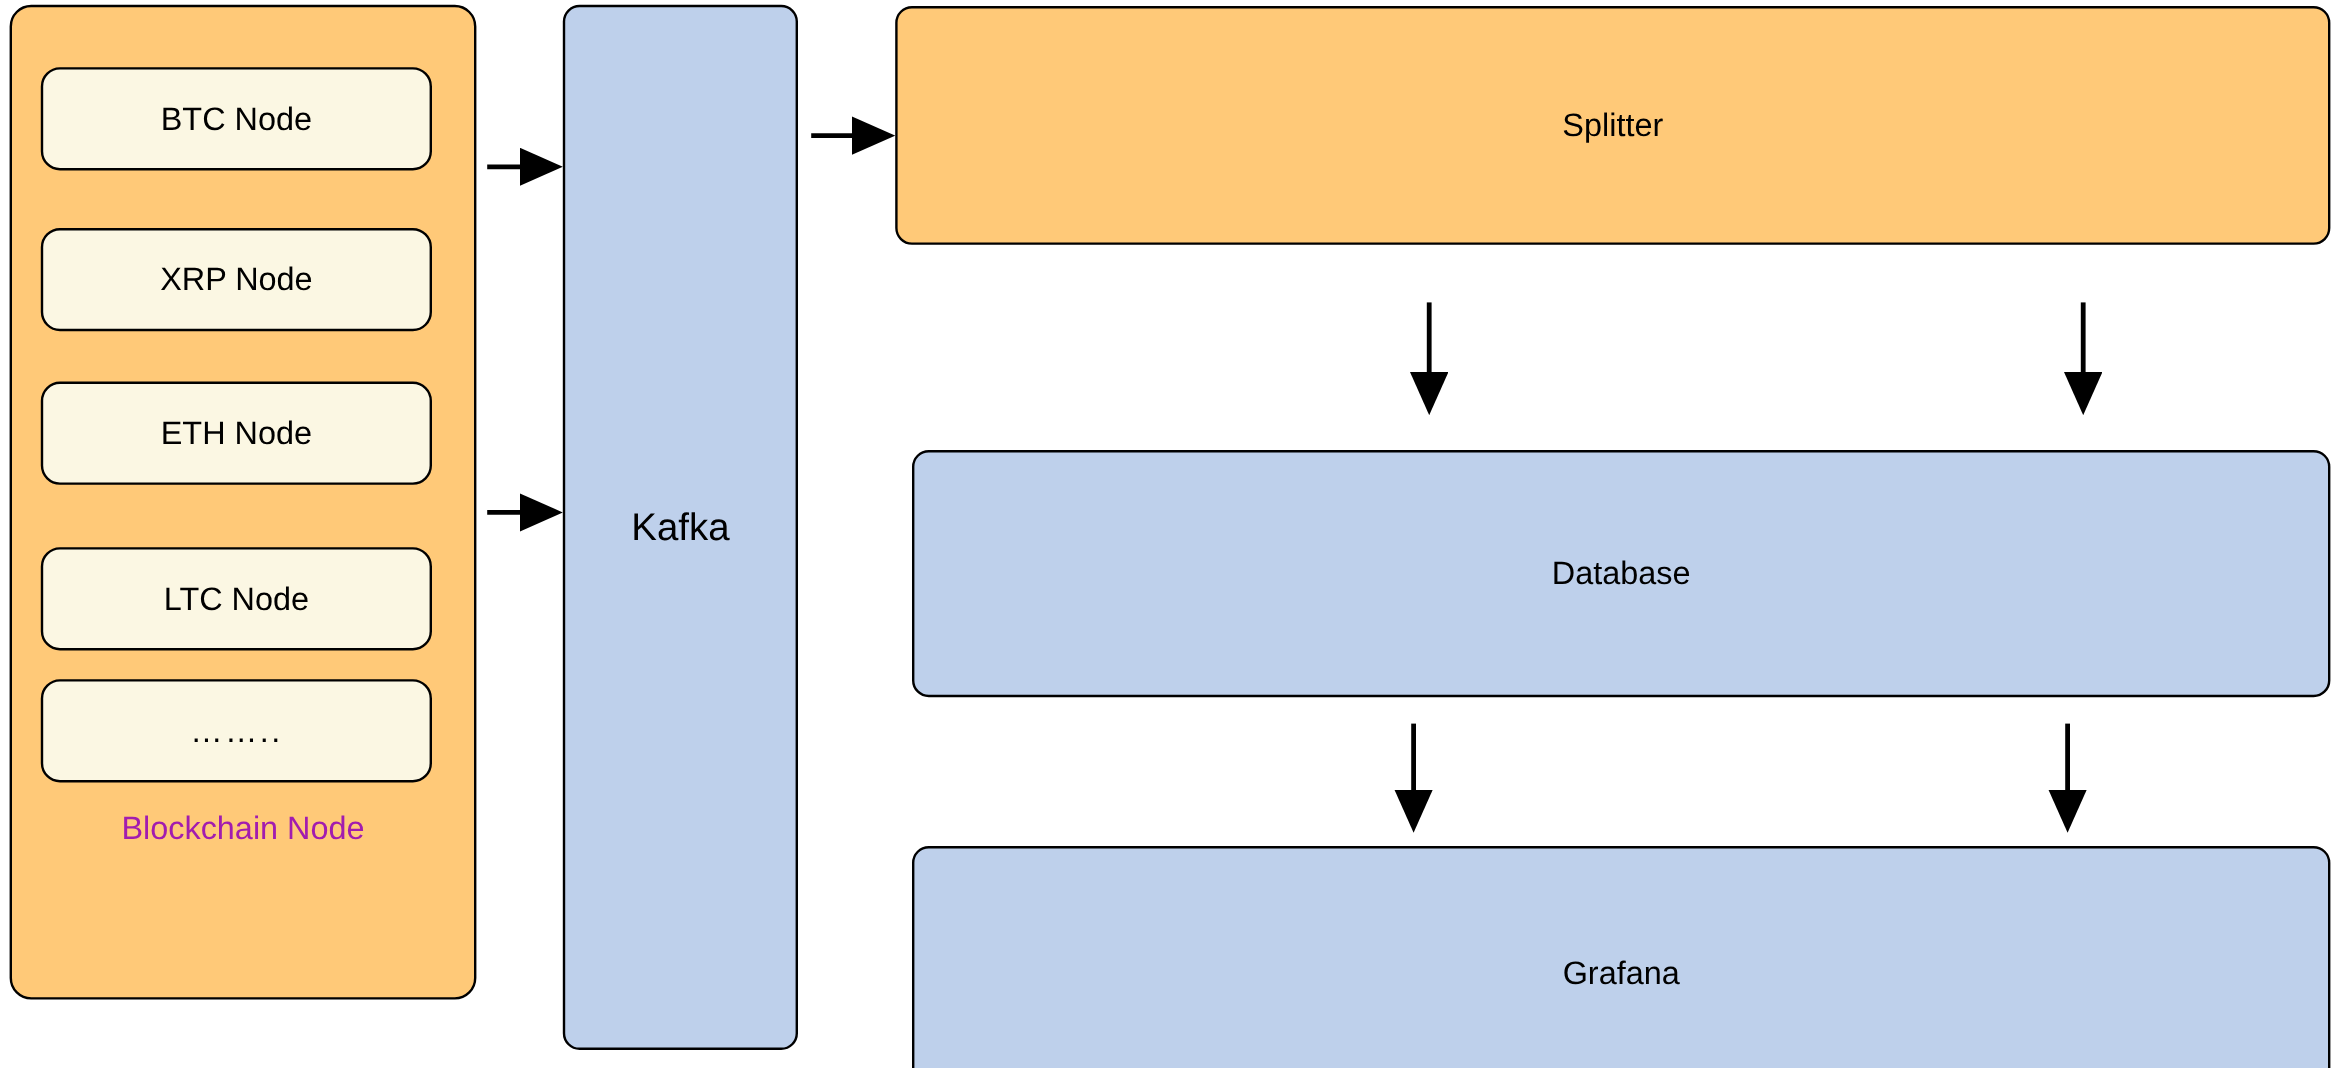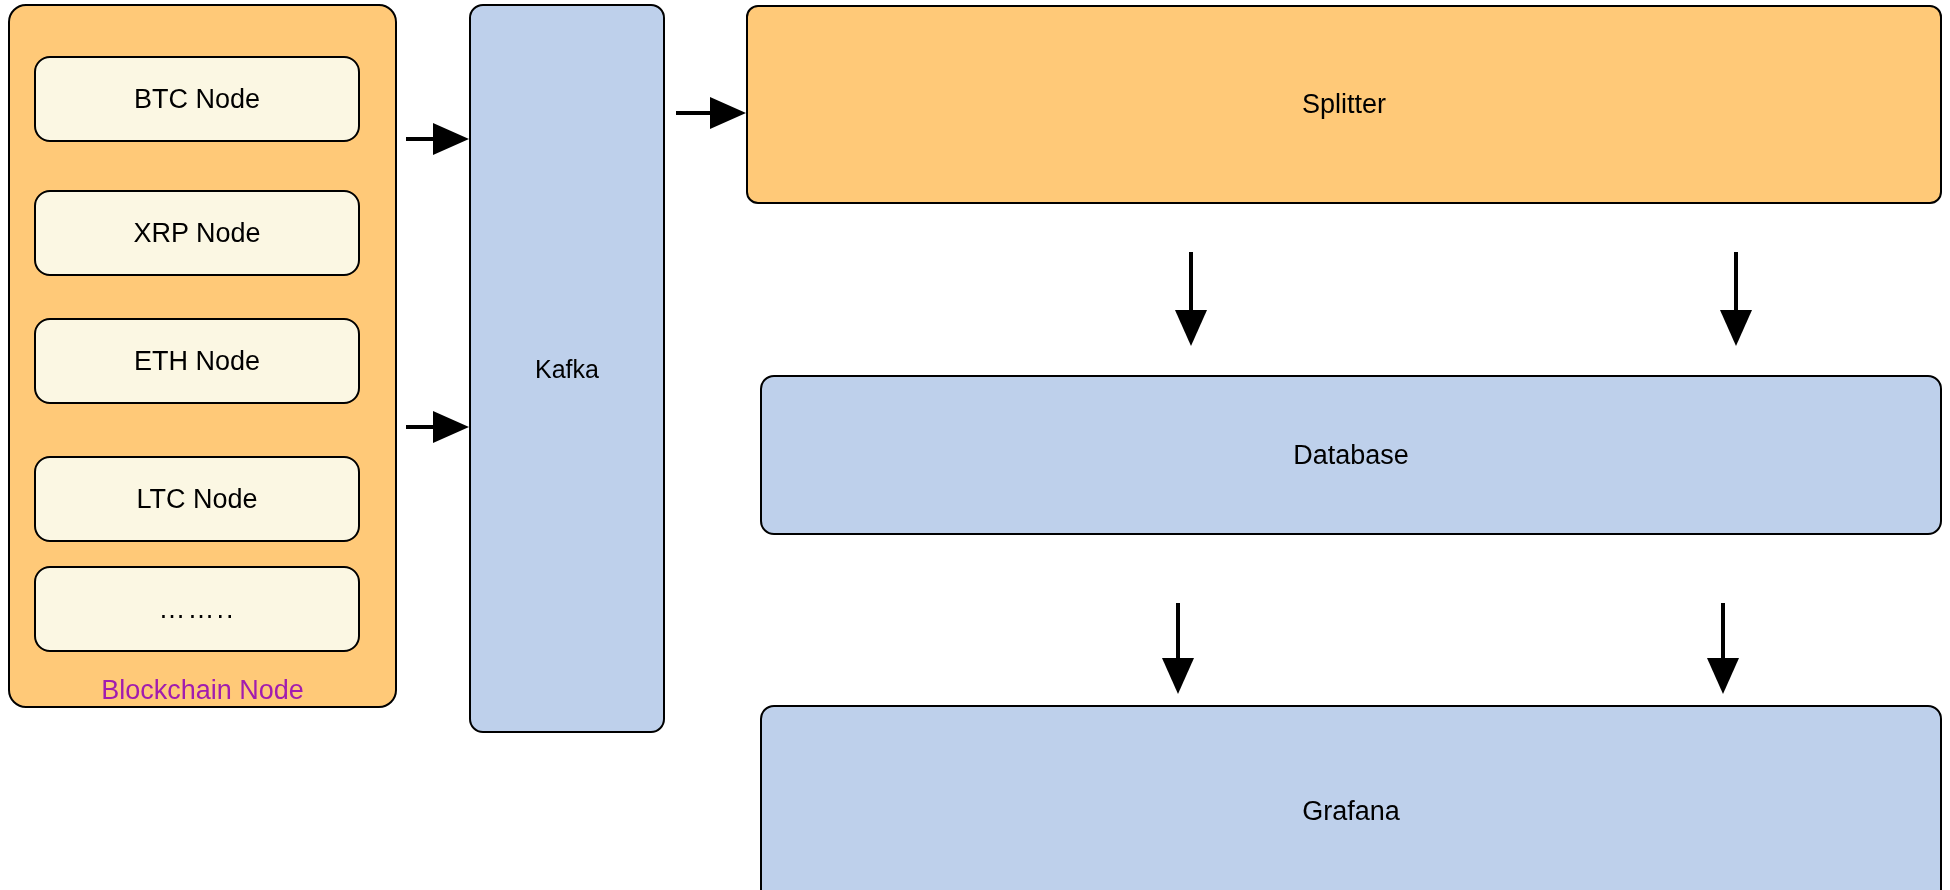--- a/index.html
+++ b/index.html
@@ -25,30 +25,30 @@
     box-sizing: border-box;
     border: 2px solid #000000;
     border-radius: 14px;
     display: flex;
     align-items: center;
     justify-content: center;
     color: #000000;
     text-align: center;
     line-height: 1.2;
   }
-  .box-orange { background: #ffc978; border-radius: 12px; }
+  .box-orange { background: #ffc978; }
   .box-blue   { background: #bed0eb; }
   .box-cream  { background: #fbf7e3; border-radius: 16px; }
 
   
   #blockchain-group {
     left: 8px;
     top: 4px;
     width: 389px;
-    height: 704px;
+    height: 829px;
     display: block;
     border-radius: 18px;
   }
   .node-box {
     position: absolute;
     left: 24px;
     width: 326px;
     height: 86px;
     font-size: 27px;
   }
@@ -66,37 +66,37 @@
     font-size: 27px;
     color: #a21caf;
   }
   .dots-label { letter-spacing: 2px; }
 
   
   #kafka-box {
     left: 469px;
     top: 4px;
     width: 196px;
-    height: 729px;
-    font-size: 25px;
+    height: 871px;
+    font-size: 32px;
   }
 
   
   #splitter-box {
     left: 746px;
     top: 5px;
     width: 1196px;
     height: 199px;
     font-size: 27px;
   }
   #database-box {
     left: 760px;
     top: 375px;
     width: 1182px;
-    height: 160px;
+    height: 206px;
     font-size: 27px;
   }
   #grafana-box {
     left: 760px;
     top: 705px;
     width: 1182px;
     height: 212px;
     font-size: 27px;
   }
 

